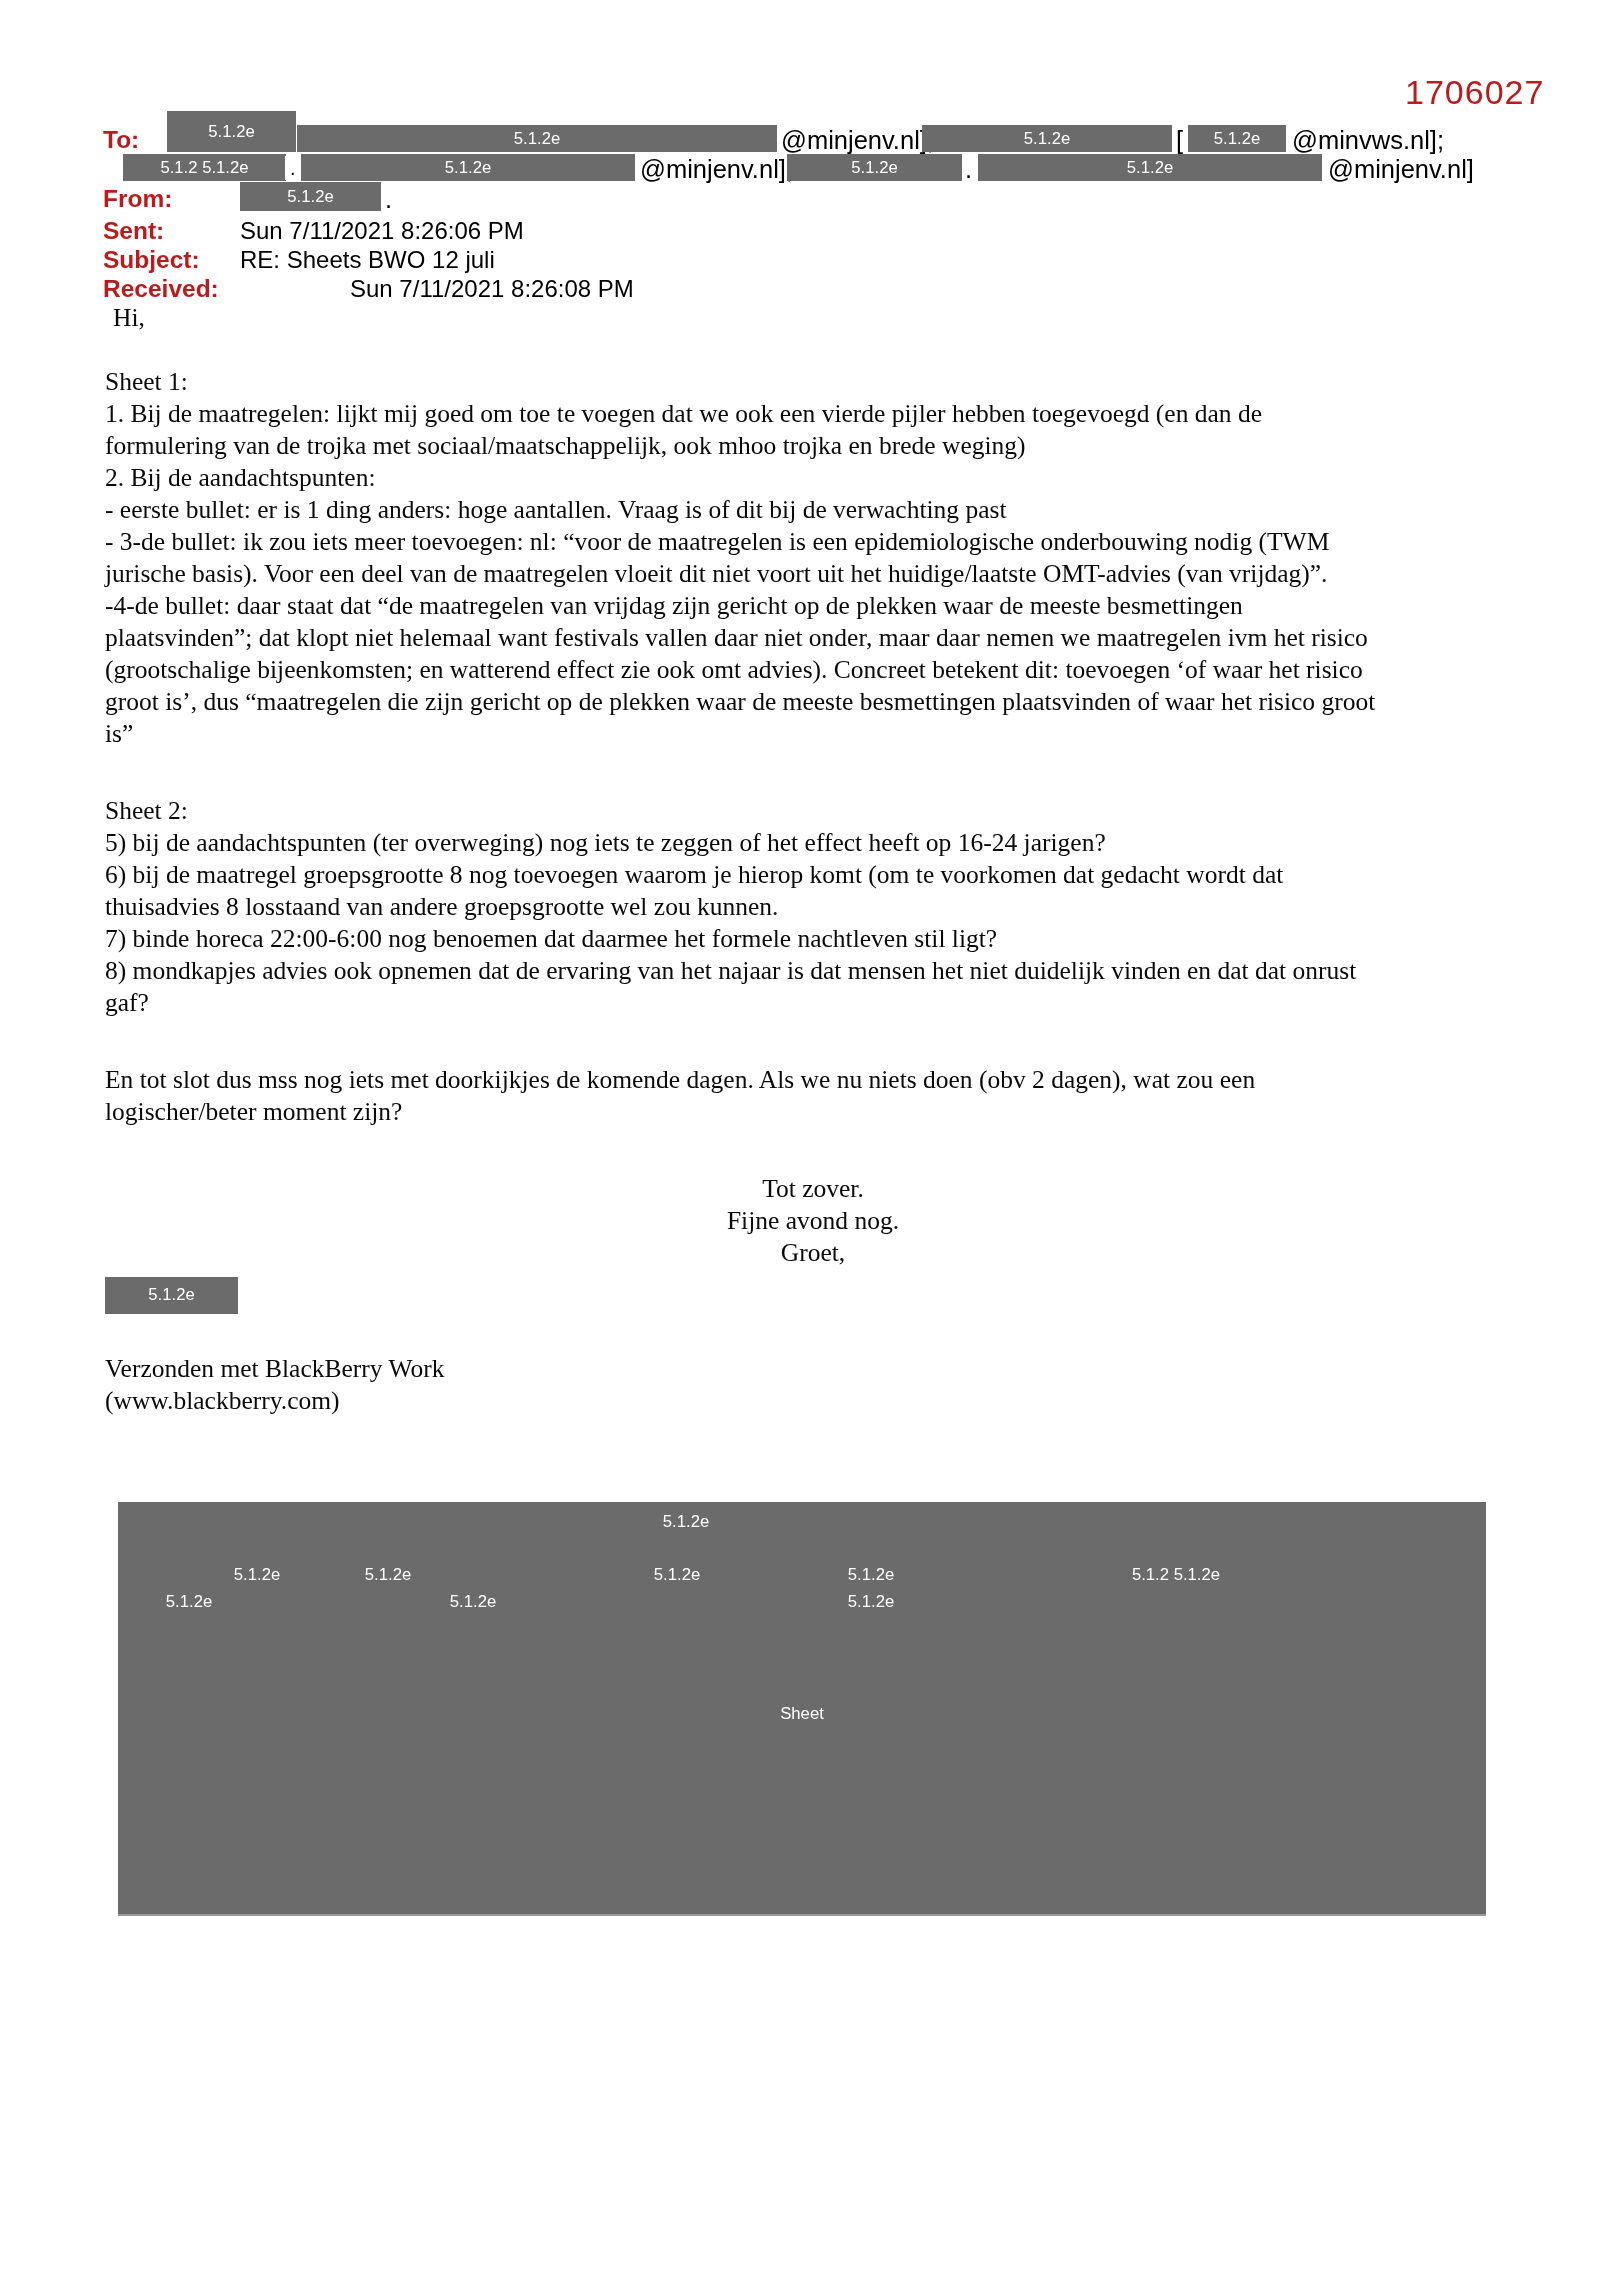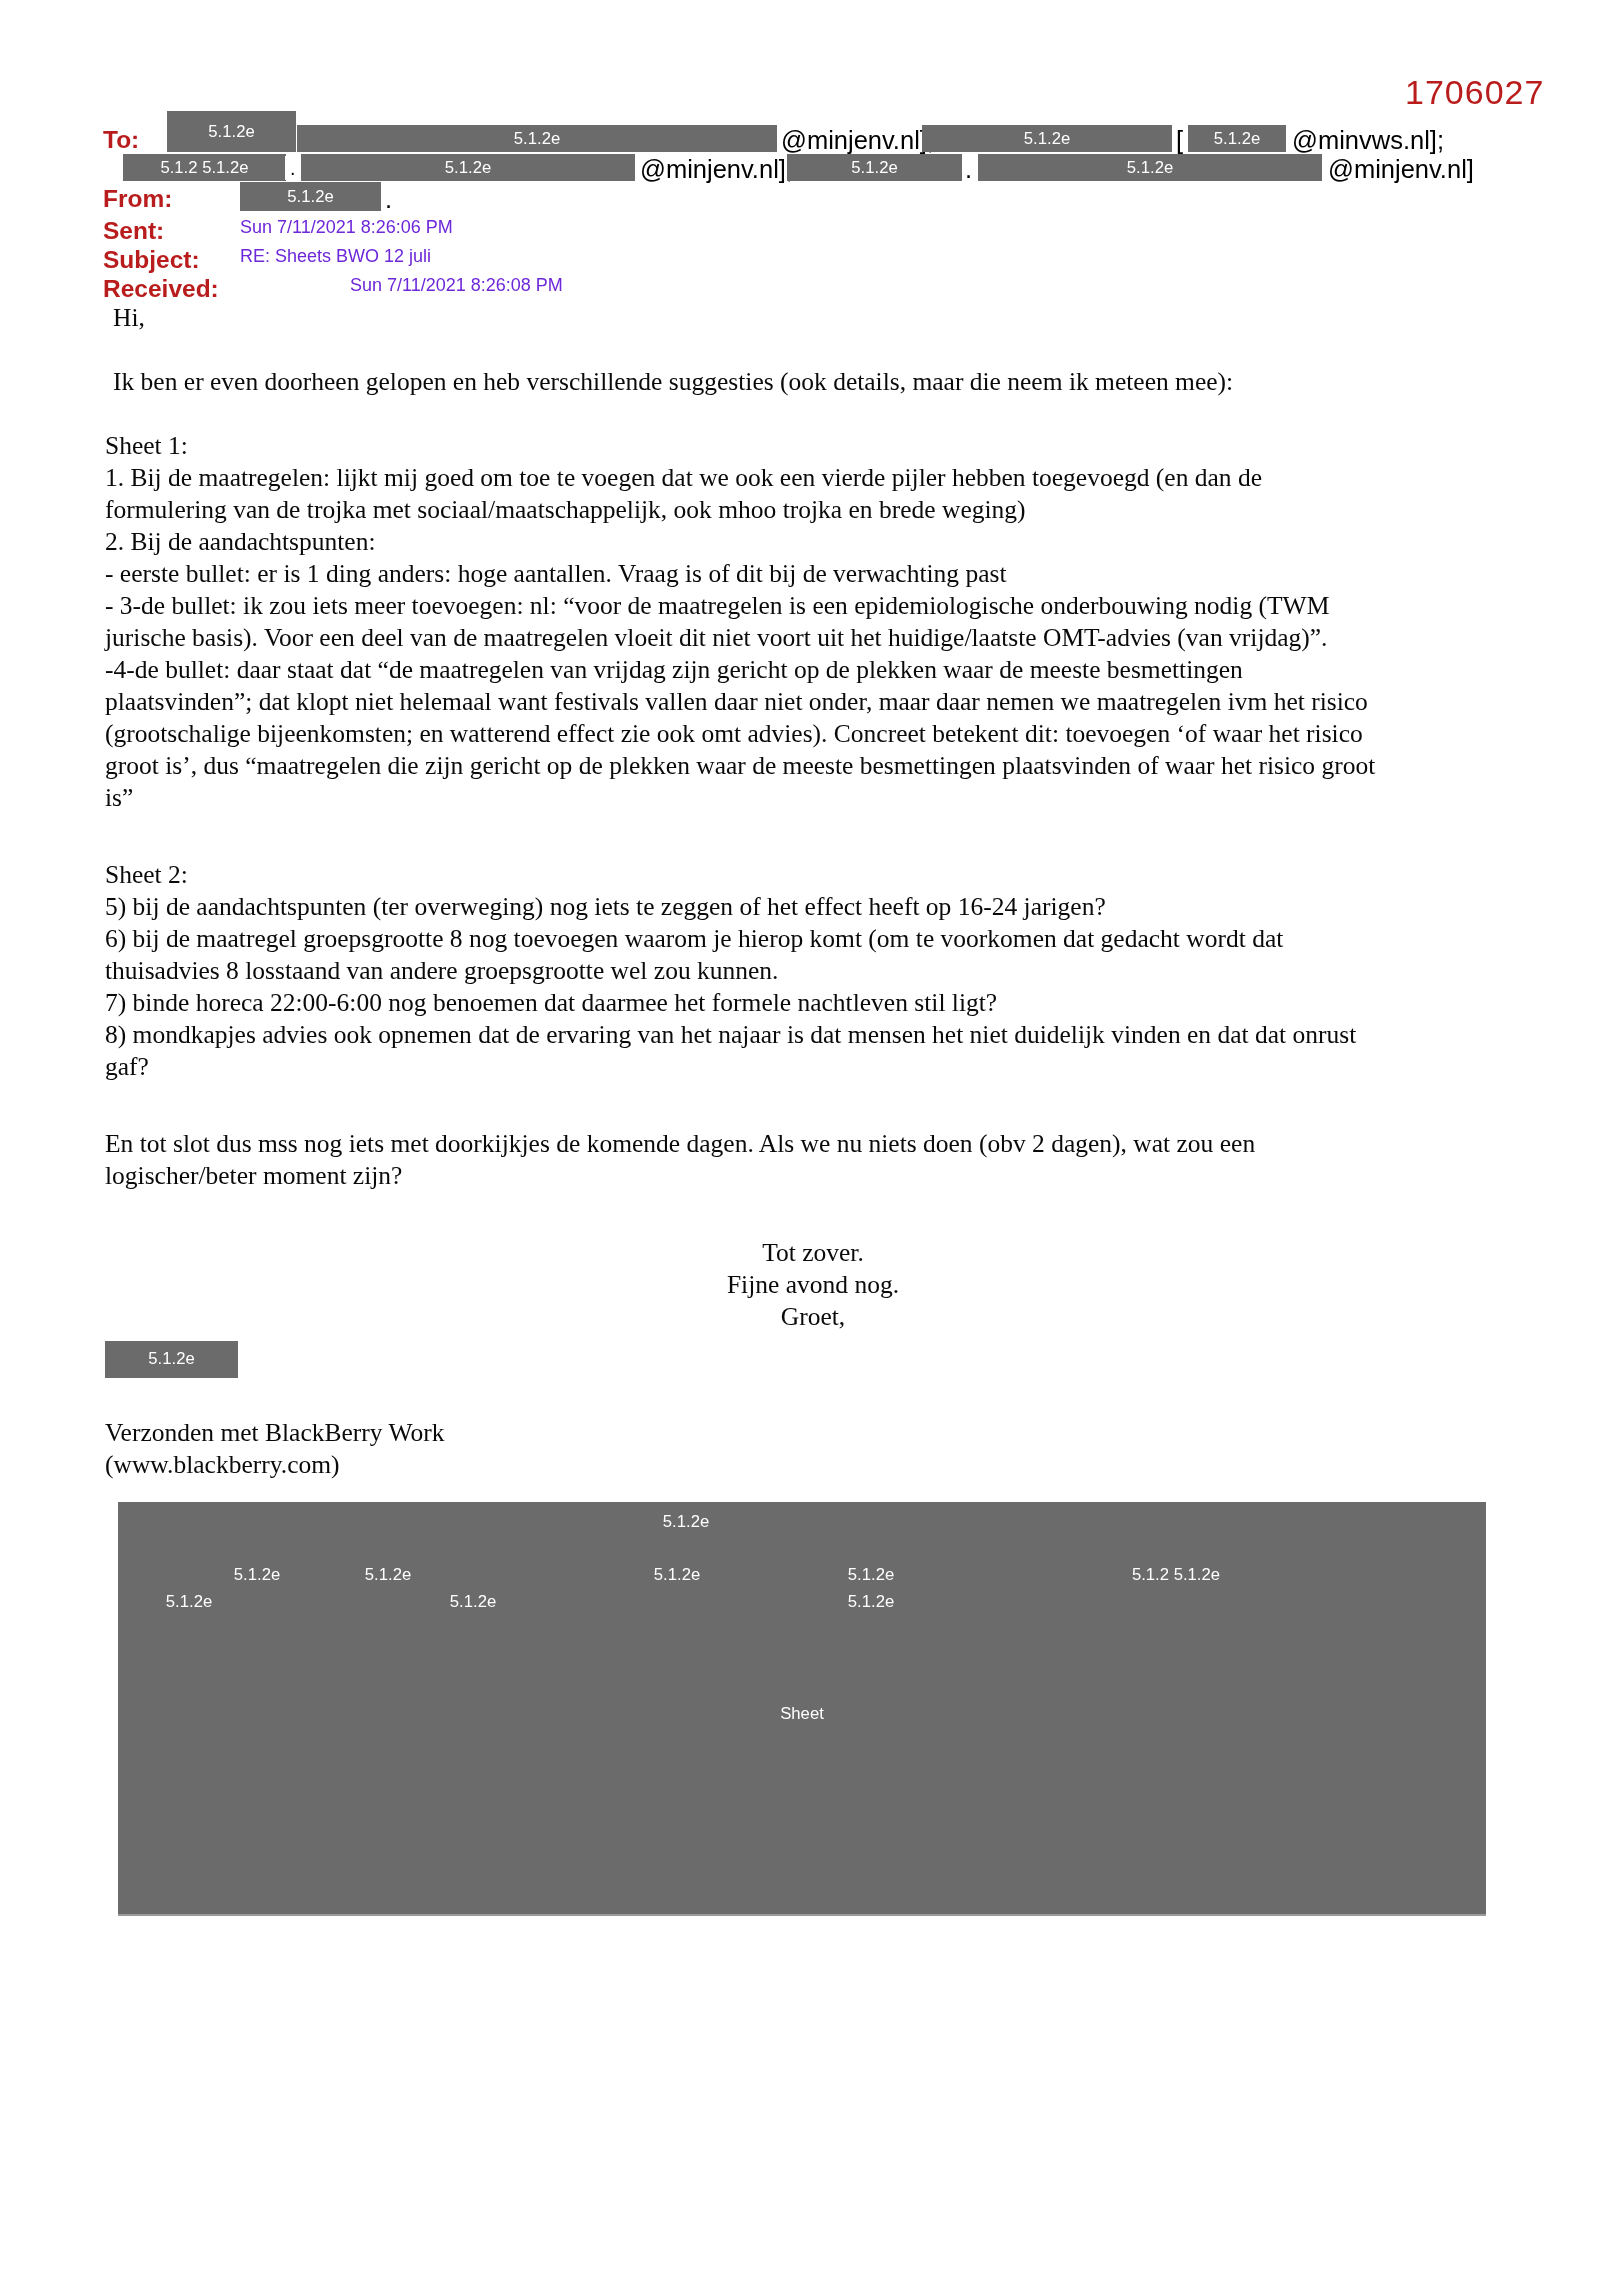--- a/index.html
+++ b/index.html
@@ -16,22 +16,22 @@
     font-size:34px;
     letter-spacing:1px;
     color:#b91c1c;
   }
   .hdr-label{
     font-weight:bold;
     font-size:24.5px;
     color:#b91c1c;
   }
   .hdr-value{
-    font-size:18px;
-    color:#6d28d9;
+    font-size:24px;
+    color:#000000;
   }
   .email-text{
     font-size:25.5px;
     color:#000;
   }
   .redact{
     background:#6b6b6b;
     display:flex;
     align-items:center;
     justify-content:center;
@@ -142,21 +142,20 @@
   <div class="abs hdr-value" style="left:240px;top:217px;">Sun 7/11/2021 8:26:06 PM</div>
 
   <div class="abs hdr-label" style="left:103px;top:246px;">Subject:</div>
   <div class="abs hdr-value" style="left:240px;top:246px;">RE: Sheets BWO 12 juli</div>
 
   <div class="abs hdr-label" style="left:103px;top:275px;">Received:</div>
   <div class="abs hdr-value" style="left:350px;top:275px;">Sun 7/11/2021 8:26:08 PM</div>
 
   <div class="abs" style="left:105px;top:302px;width:1416px;">
     <div class="body-text para">Hi,</div>
-    <div class="body-text para">Ik ben er even doorheen gelopen en heb verschillende suggesties (ook details, maar die neem ik meteen mee):</div>
     <div class="body-text para-gap">Sheet 1:
 1. Bij de maatregelen: lijkt mij goed om toe te voegen dat we ook een vierde pijler hebben toegevoegd (en dan de
 formulering van de trojka met sociaal/maatschappelijk, ook mhoo trojka en brede weging)
 2. Bij de aandachtspunten:
 - eerste bullet: er is 1 ding anders: hoge aantallen. Vraag is of dit bij de verwachting past
 - 3-de bullet: ik zou iets meer toevoegen: nl: “voor de maatregelen is een epidemiologische onderbouwing nodig (TWM
 jurische basis). Voor een deel van de maatregelen vloeit dit niet voort uit het huidige/laatste OMT-advies (van vrijdag)”.
 -4-de bullet: daar staat dat “de maatregelen van vrijdag zijn gericht op de plekken waar de meeste besmettingen
 plaatsvinden”; dat klopt niet helemaal want festivals vallen daar niet onder, maar daar nemen we maatregelen ivm het risico
 (grootschalige bijeenkomsten; en watterend effect zie ook omt advies). Concreet betekent dit: toevoegen ‘of waar het risico

